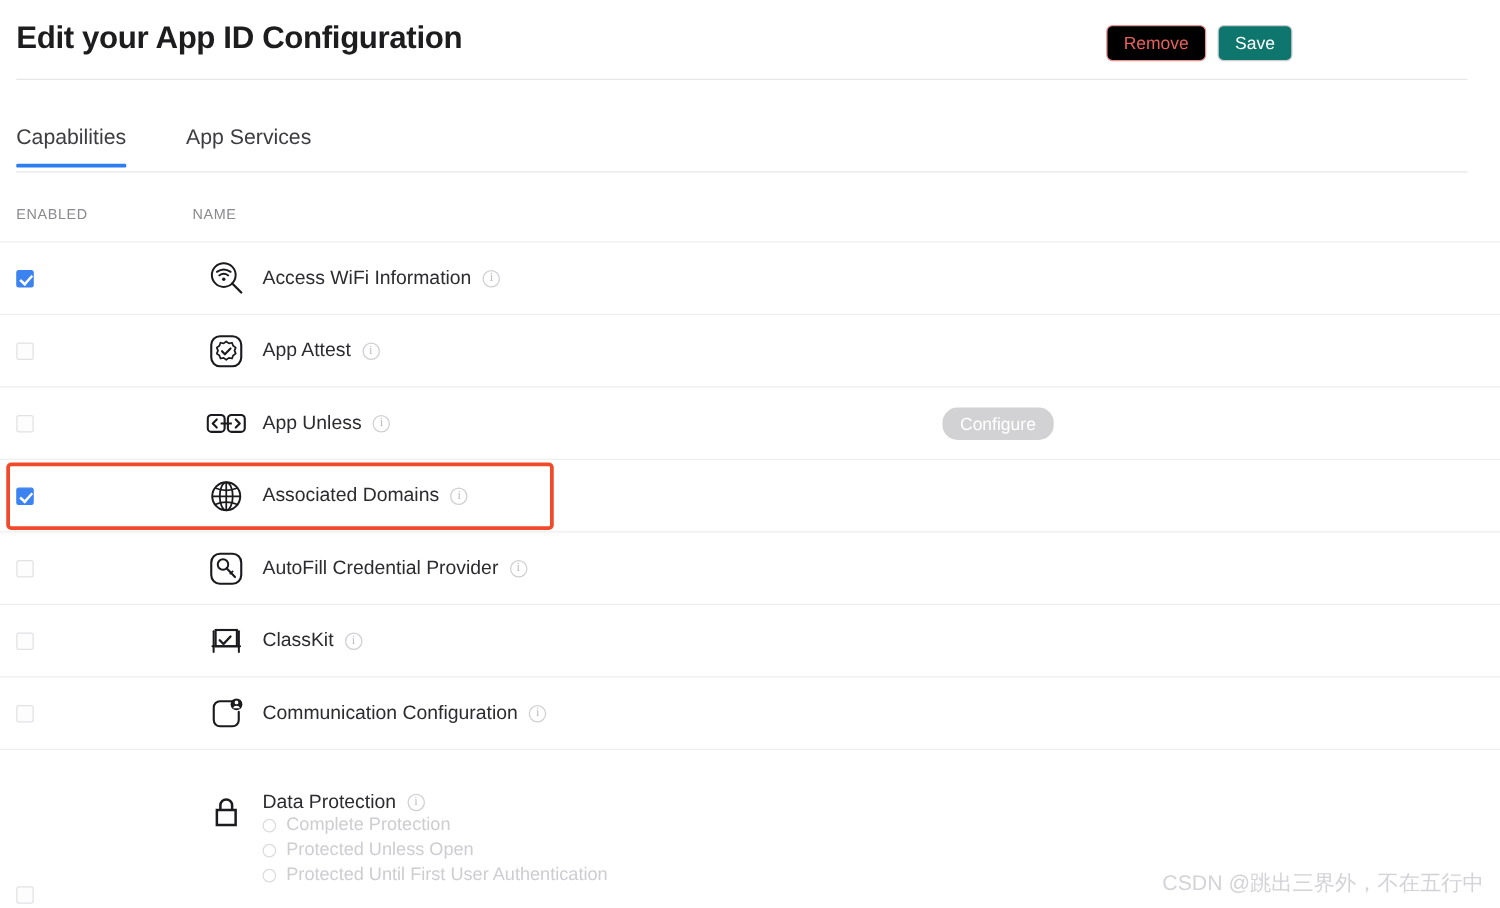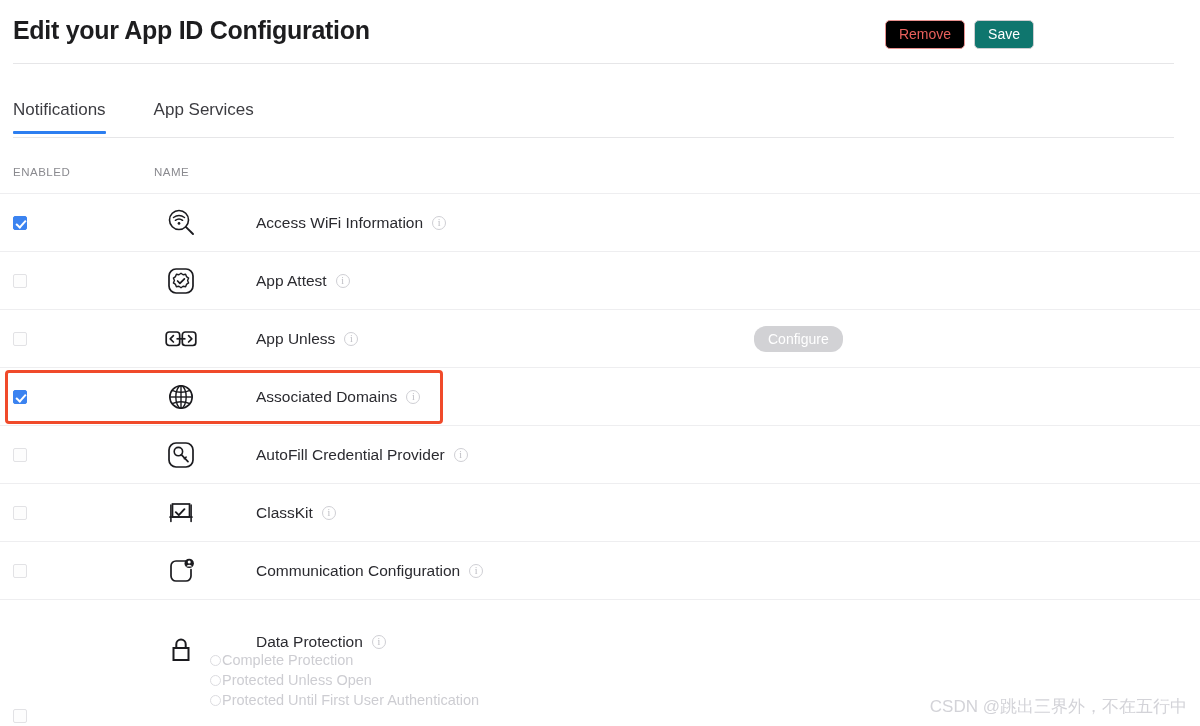--- a/index.html
+++ b/index.html
@@ -169,21 +169,20 @@
     position: absolute;
     left: 210px;
     top: 50%;
     transform: translateY(-50%);
     display: flex;
     align-items: center;
     gap: 9px;
     font-size: 15.5px;
     color: #2b2b30;
     white-space: nowrap;
-    margin-left: 46px;
   }
   .row.tall .cell-name { top: 33px; transform: none; }
 
   .info-icon {
     width: 14px; height: 14px;
     border-radius: 50%;
     border: 1px solid #cfcfd4;
     color: #bcbcc2;
     font-size: 10px;
     line-height: 12px;
@@ -213,21 +212,21 @@
   }
 
   
   .sub-options {
     position: absolute;
     left: 210px; top: 650px;
   }
   .sub-opt {
     display: flex;
     align-items: center;
-    gap: 1px;
+    gap: 8px;
     height: 20px;
     font-size: 14.5px;
     color: #cdcdd2;
     white-space: nowrap;
     text-align: center;
   }
   .radio {
     width: 11px; height: 11px;
     border-radius: 50%;
     border: 1px solid #dcdce0;
@@ -262,21 +261,21 @@
   <div class="header">
     <div class="page-title">Edit your App ID Configuration</div>
     <div class="header-actions">
       <div class="btn btn-remove">Remove</div>
       <div class="btn btn-save">Save</div>
     </div>
   </div>
   <div class="header-rule"></div>
 
   <div class="tabs">
-    <div class="tab active">Notifications</div>
+    <div class="tab active">Capabilities</div>
     <div class="tab">App Services</div>
   </div>
   <div class="tabs-rule"></div>
 
   <div class="table">
 
     <div class="thead">
       <div class="th th-enabled">ENABLED</div>
       <div class="th th-name">NAME</div>
     </div>

